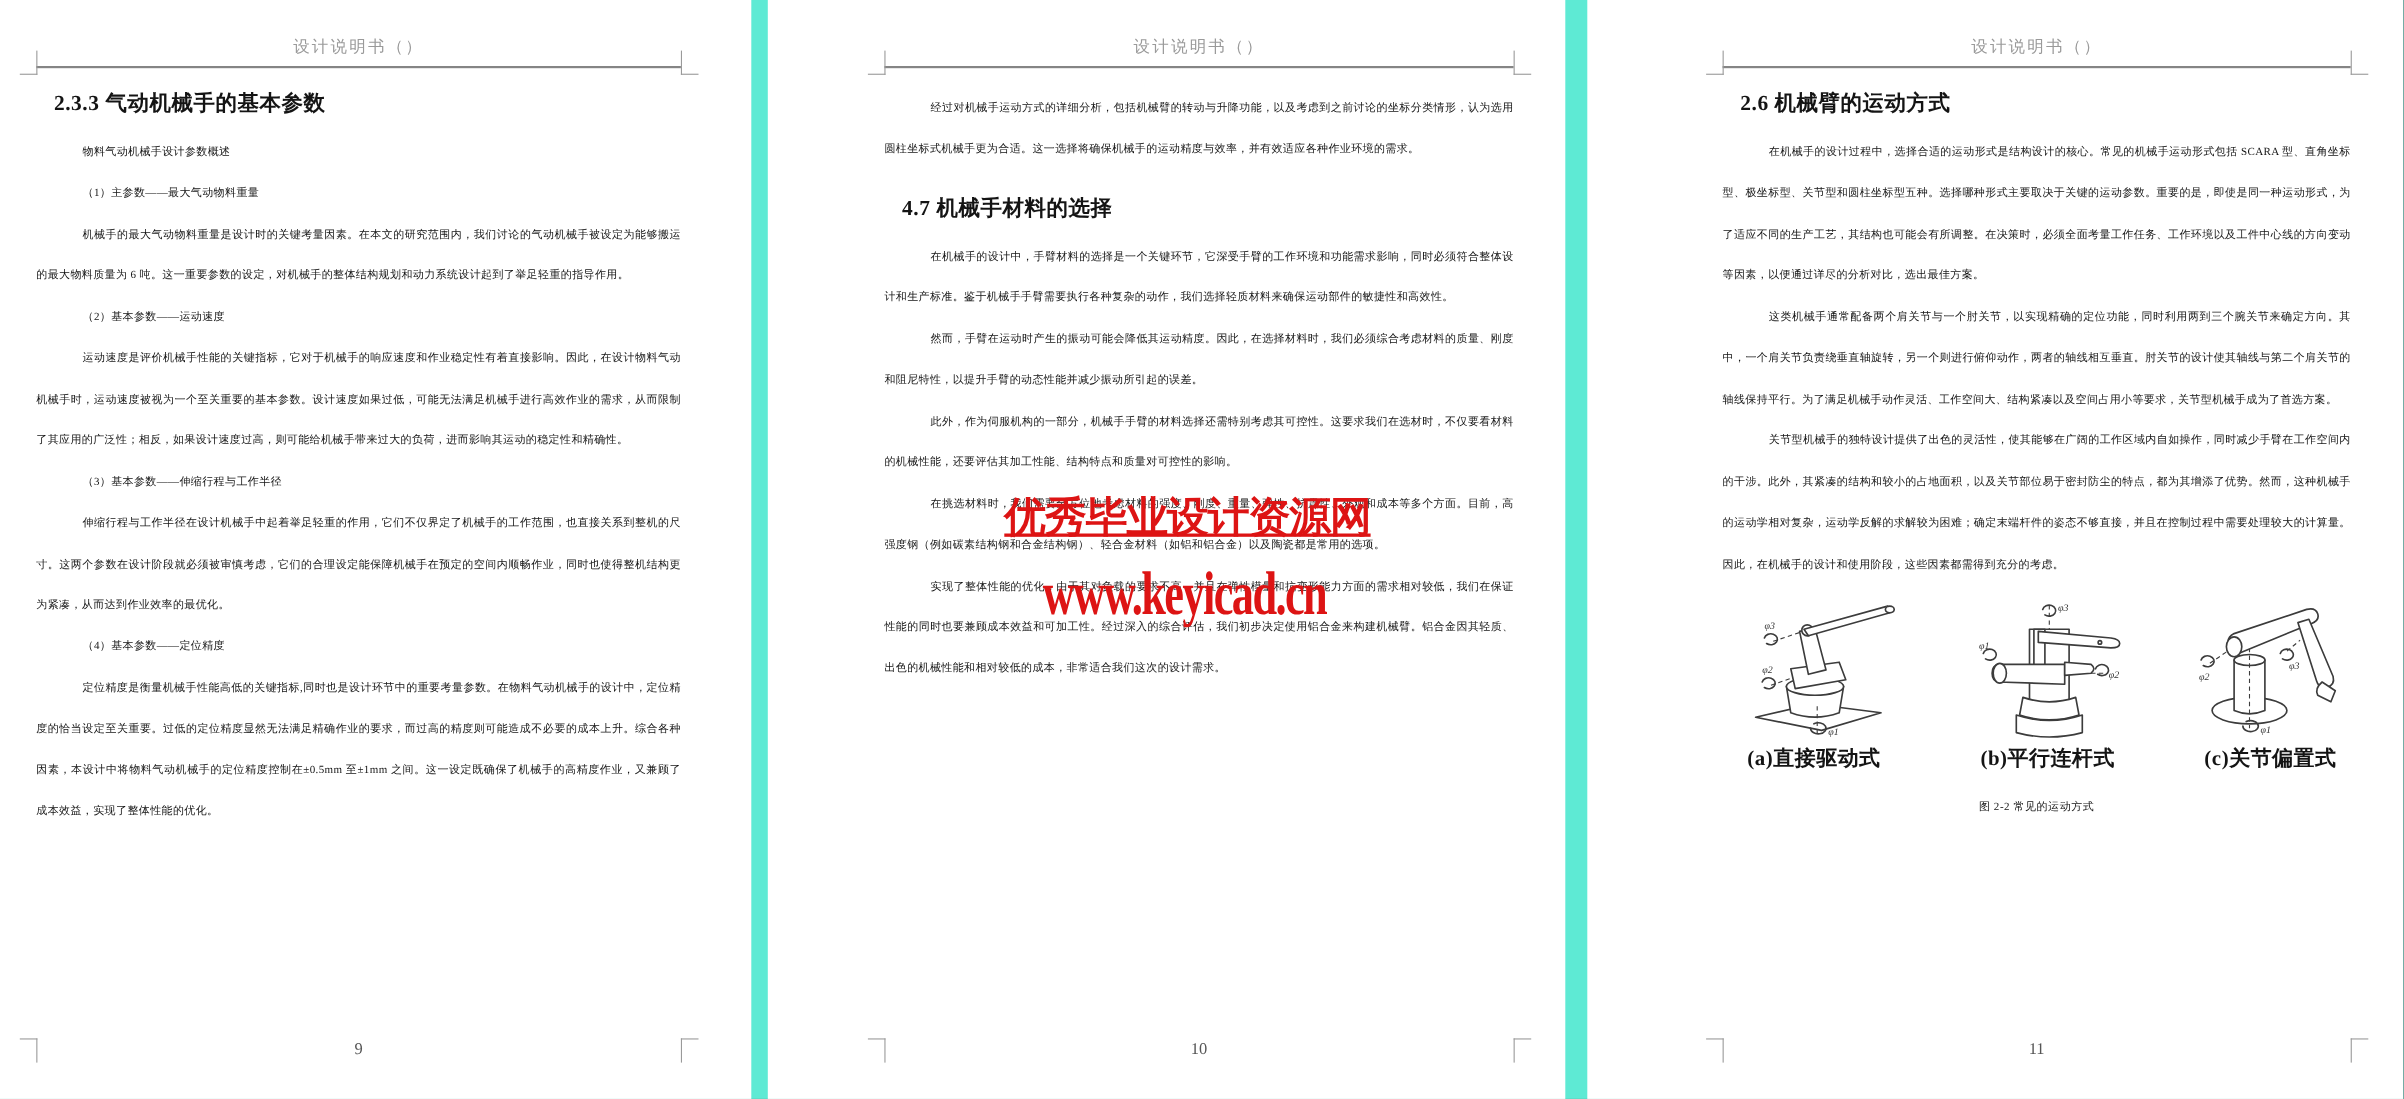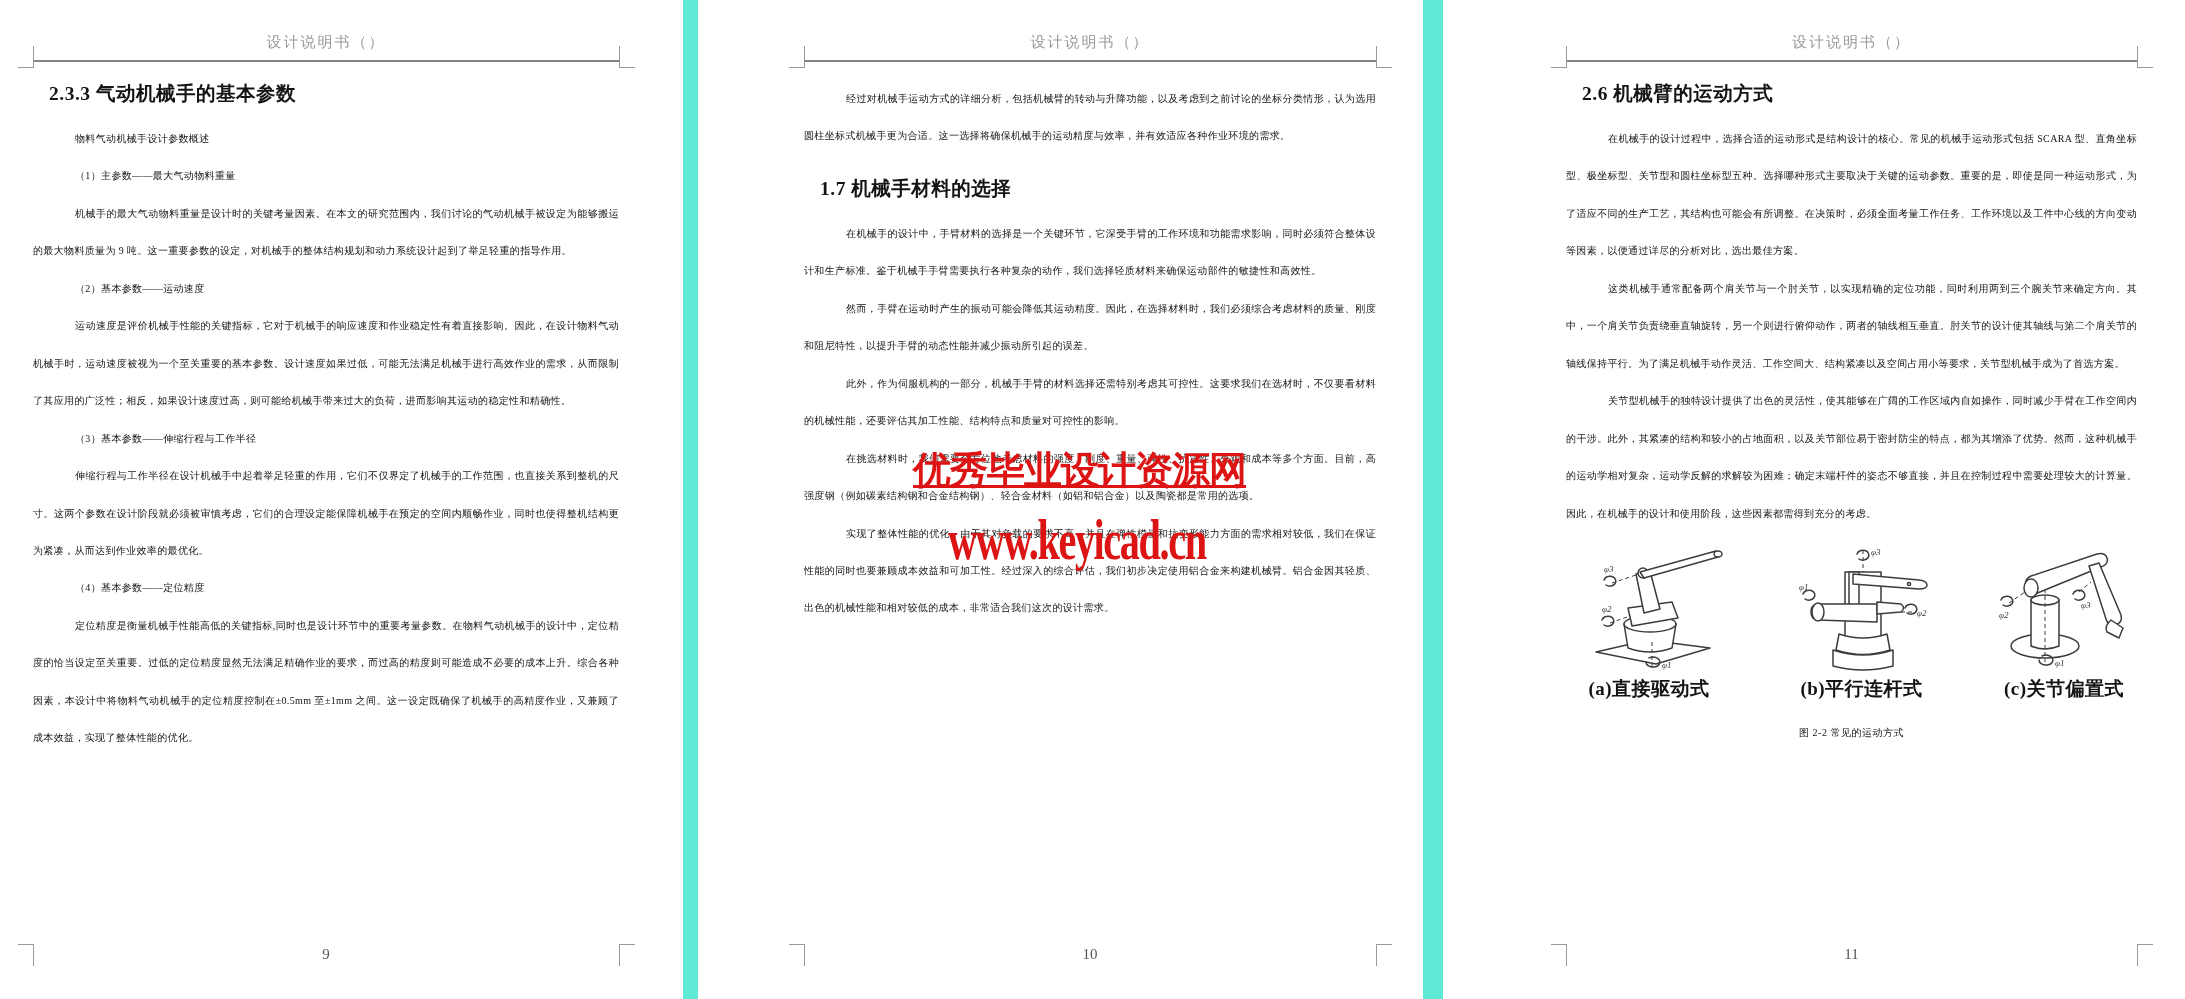--- a/index.html
+++ b/index.html
@@ -64,41 +64,41 @@
     <div class="hdr-title">设计说明书（）</div>
     <div class="hdr-rule"></div>
     <div class="mark tl"></div>
     <div class="mark tr"></div>
     <div class="mark bl"></div>
     <div class="mark br"></div>
     <div class="content">
       <div class="doc-heading">2.3.3 气动机械手的基本参数</div>
       <p class="doc-para">物料气动机械手设计参数概述</p>
       <p class="doc-para">（1）主参数——最大气动物料重量</p>
-      <p class="doc-para">机械手的最大气动物料重量是设计时的关键考量因素。在本文的研究范围内，我们讨论的气动机械手被设定为能够搬运的最大物料质量为 9 吨。这一重要参数的设定，对机械手的整体结构规划和动力系统设计起到了举足轻重的指导作用。</p>
+      <p class="doc-para">机械手的最大气动物料重量是设计时的关键考量因素。在本文的研究范围内，我们讨论的气动机械手被设定为能够搬运的最大物料质量为 6 吨。这一重要参数的设定，对机械手的整体结构规划和动力系统设计起到了举足轻重的指导作用。</p>
       <p class="doc-para">（2）基本参数——运动速度</p>
       <p class="doc-para">运动速度是评价机械手性能的关键指标，它对于机械手的响应速度和作业稳定性有着直接影响。因此，在设计物料气动机械手时，运动速度被视为一个至关重要的基本参数。设计速度如果过低，可能无法满足机械手进行高效作业的需求，从而限制了其应用的广泛性；相反，如果设计速度过高，则可能给机械手带来过大的负荷，进而影响其运动的稳定性和精确性。</p>
       <p class="doc-para">（3）基本参数——伸缩行程与工作半径</p>
       <p class="doc-para">伸缩行程与工作半径在设计机械手中起着举足轻重的作用，它们不仅界定了机械手的工作范围，也直接关系到整机的尺寸。这两个参数在设计阶段就必须被审慎考虑，它们的合理设定能保障机械手在预定的空间内顺畅作业，同时也使得整机结构更为紧凑，从而达到作业效率的最优化。</p>
       <p class="doc-para">（4）基本参数——定位精度</p>
       <p class="doc-para">定位精度是衡量机械手性能高低的关键指标,同时也是设计环节中的重要考量参数。在物料气动机械手的设计中，定位精度的恰当设定至关重要。过低的定位精度显然无法满足精确作业的要求，而过高的精度则可能造成不必要的成本上升。综合各种因素，本设计中将物料气动机械手的定位精度控制在±0.5mm 至±1mm 之间。这一设定既确保了机械手的高精度作业，又兼顾了成本效益，实现了整体性能的优化。</p>
     </div>
     <div class="page-num">9</div>
   </div>
 
   <div class="page p2">
     <div class="hdr-title">设计说明书（）</div>
     <div class="hdr-rule"></div>
     <div class="mark tl"></div>
     <div class="mark tr"></div>
     <div class="mark bl"></div>
     <div class="mark br"></div>
     <div class="content">
       <p class="doc-para">经过对机械手运动方式的详细分析，包括机械臂的转动与升降功能，以及考虑到之前讨论的坐标分类情形，认为选用圆柱坐标式机械手更为合适。这一选择将确保机械手的运动精度与效率，并有效适应各种作业环境的需求。</p>
-      <div class="doc-heading">1.7 机械手材料的选择</div>
+      <div class="doc-heading">4.7 机械手材料的选择</div>
       <p class="doc-para">在机械手的设计中，手臂材料的选择是一个关键环节，它深受手臂的工作环境和功能需求影响，同时必须符合整体设计和生产标准。鉴于机械手手臂需要执行各种复杂的动作，我们选择轻质材料来确保运动部件的敏捷性和高效性。</p>
       <p class="doc-para">然而，手臂在运动时产生的振动可能会降低其运动精度。因此，在选择材料时，我们必须综合考虑材料的质量、刚度和阻尼特性，以提升手臂的动态性能并减少振动所引起的误差。</p>
       <p class="doc-para">此外，作为伺服机构的一部分，机械手手臂的材料选择还需特别考虑其可控性。这要求我们在选材时，不仅要看材料的机械性能，还要评估其加工性能、结构特点和质量对可控性的影响。</p>
       <p class="doc-para">在挑选材料时，我们需要全方位地考虑材料的强度、刚度、重量、弹性、抗震性、外观和成本等多个方面。目前，高强度钢（例如碳素结构钢和合金结构钢）、轻合金材料（如铝和铝合金）以及陶瓷都是常用的选项。</p>
       <p class="doc-para">实现了整体性能的优化，由于其对负载的要求不高，并且在弹性模量和抗变形能力方面的需求相对较低，我们在保证性能的同时也要兼顾成本效益和可加工性。经过深入的综合评估，我们初步决定使用铝合金来构建机械臂。铝合金因其轻质、出色的机械性能和相对较低的成本，非常适合我们这次的设计需求。</p>
     </div>
     <div class="page-num">10</div>
   </div>
 
   <div class="page p3">

